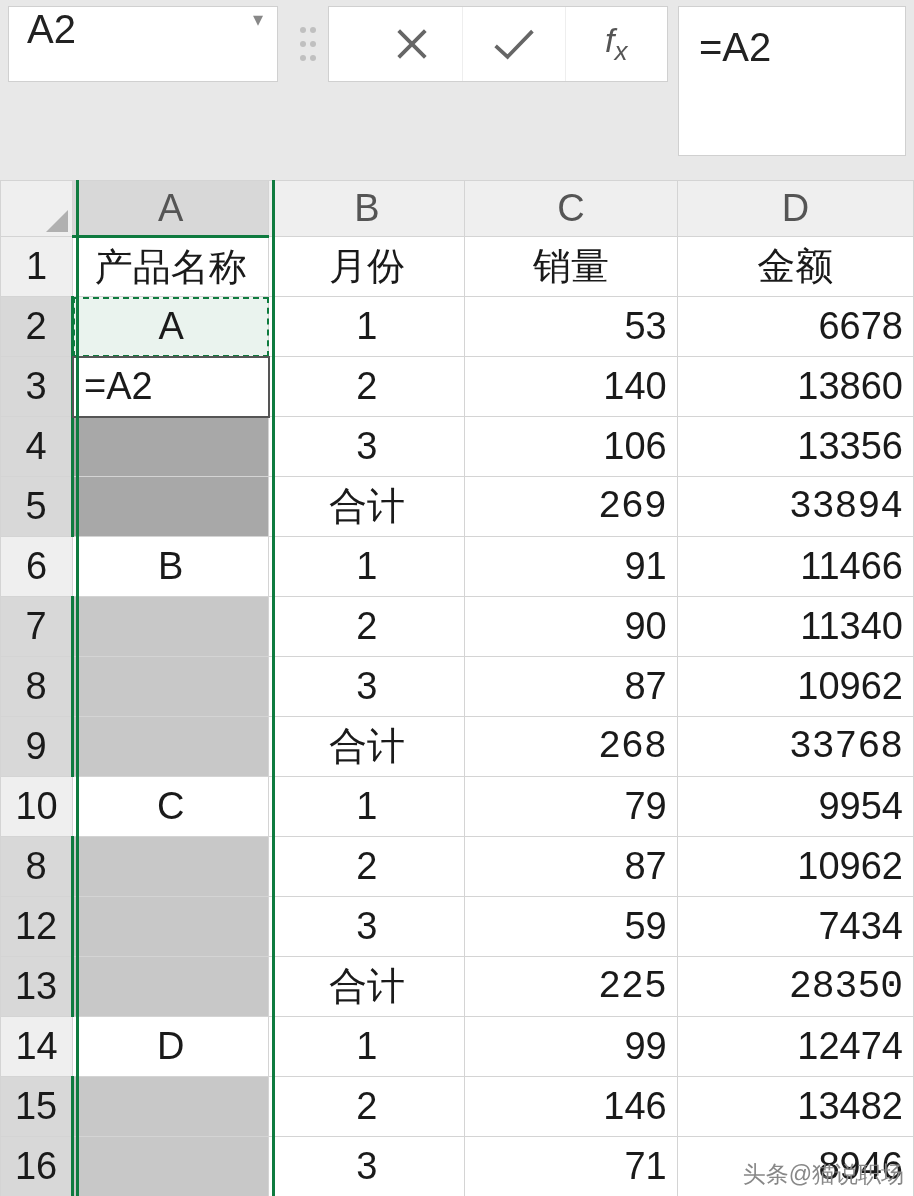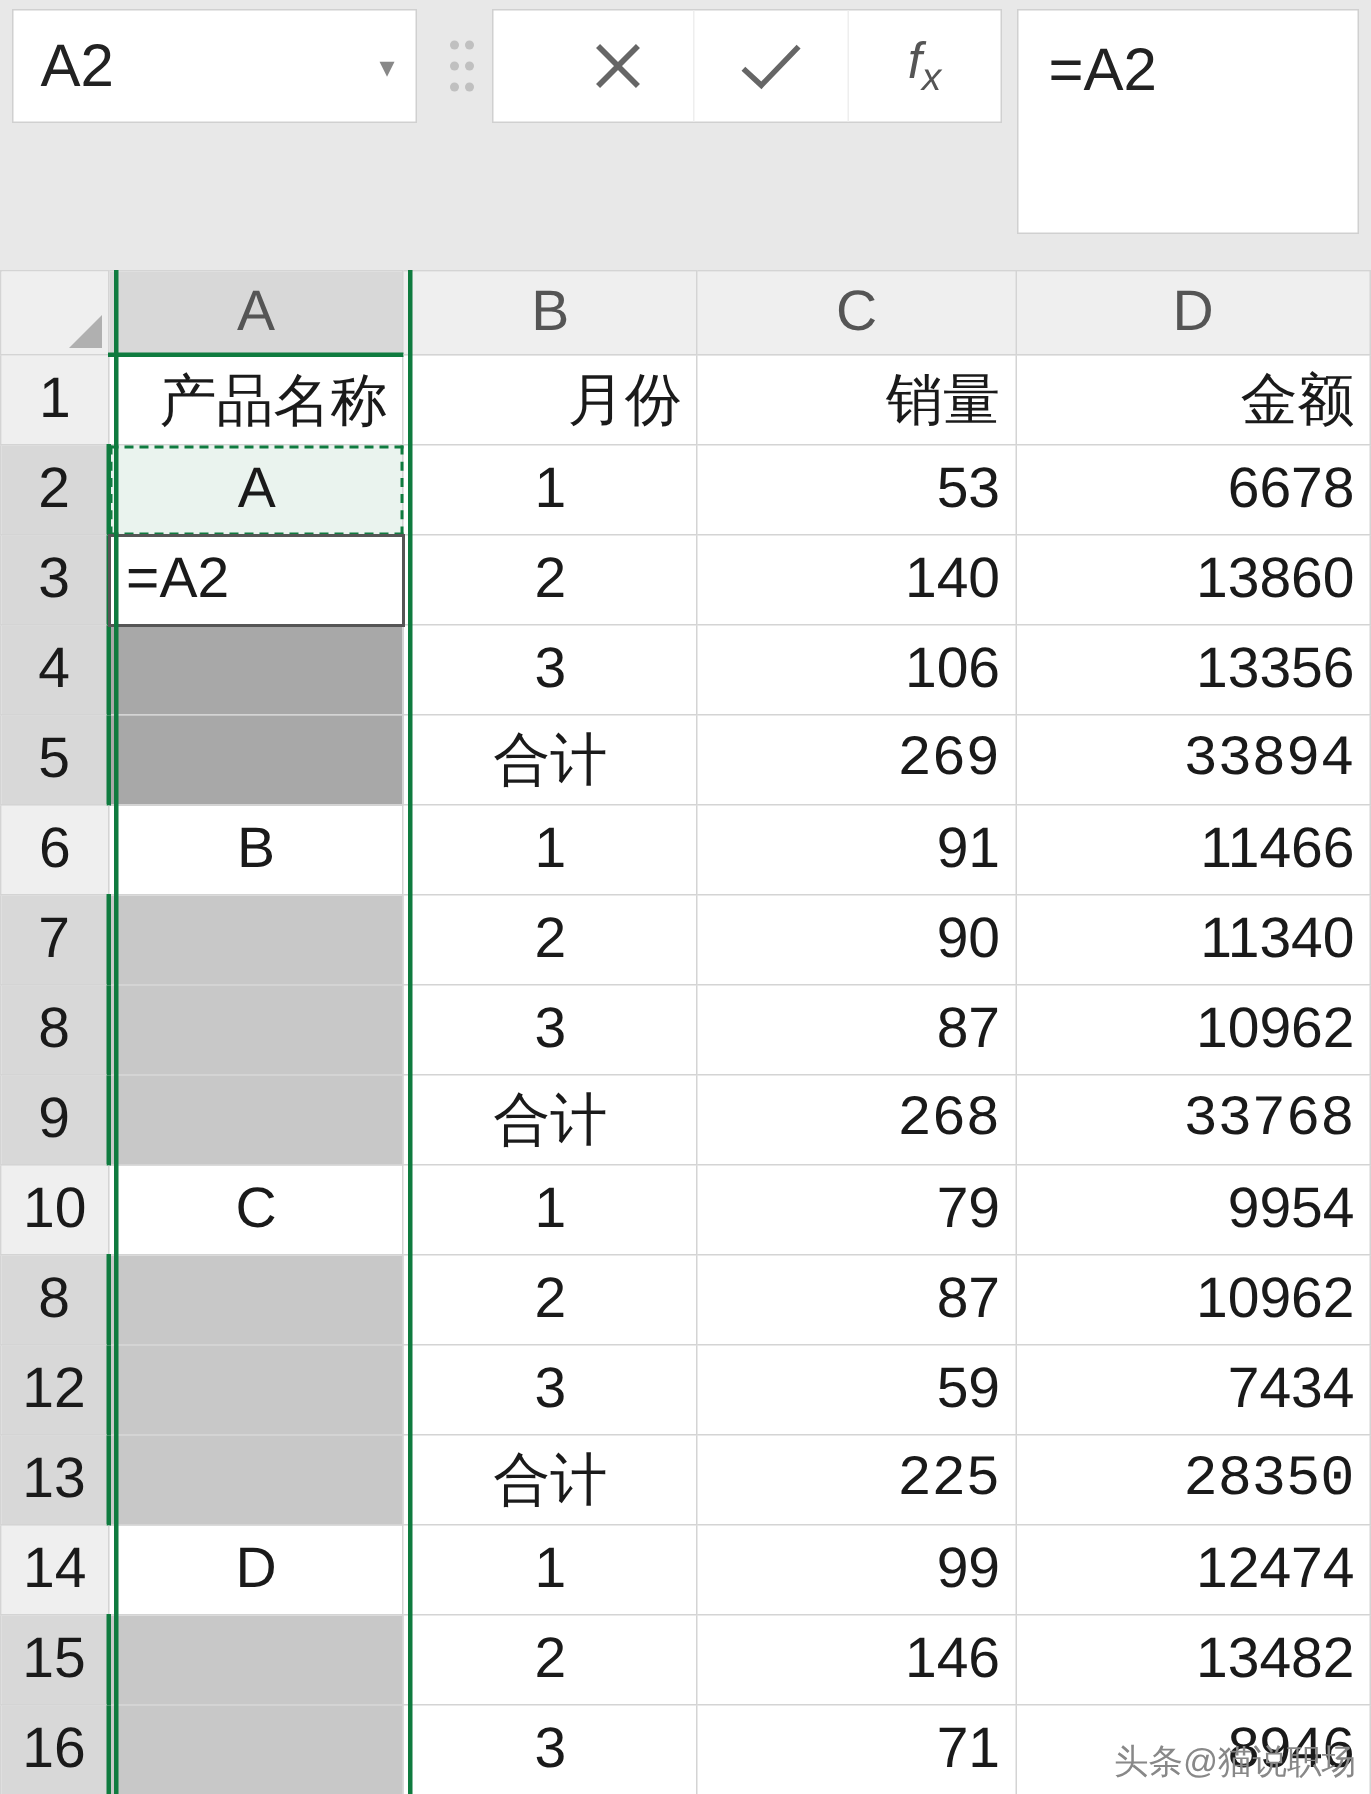--- a/index.html
+++ b/index.html
@@ -17,21 +17,21 @@
     align-items: flex-start;
     gap: 10px;
     height: 180px;
   }
   .name-box {
     width: 270px;
     height: 76px;
     background: #fff;
     border: 1px solid #d0d0d0;
     display: flex;
-    align-items: center;
+    align-items: flex-start;
     padding: 0 18px;
     font-size: 40px;
     color: #222;
     position: relative;
   }
   .name-box .dd {
     position: absolute;
     right: 14px;
     color: #888;
     font-size: 20px;
@@ -122,21 +122,21 @@
     width: 0; height: 0;
     border-left: 22px solid transparent;
     border-bottom: 22px solid #b0b0b0;
   }
   .colA { width: 196px; }
   .colB { width: 196px; }
   .colC { width: 212px; }
   .colD { width: 236px; }
   .al-c { text-align: center; }
   .al-r { text-align: right; }
-  .al-l { text-align: right; padding-left: 10px; margin-left: 19px;}
+  .al-l { text-align: center; padding-left: 10px; margin-left: 19px;}
   .bold { font-weight: 700; font-family: Liberation Mono, monospace; }
   .sel-blank { background: #a8a8a8; }
   .sel-blank2 { background: #c8c8c8; }
   .active-border-col th.colA-h {
     border-bottom: 3px solid #0f7b3f;
     background: #d8d8d8;
   }
   .rowhdr.selrow { background: #d8d8d8; border-right: 3px solid #0f7b3f; }
   .marching {
     outline: 2px dashed #0f7b3f;

